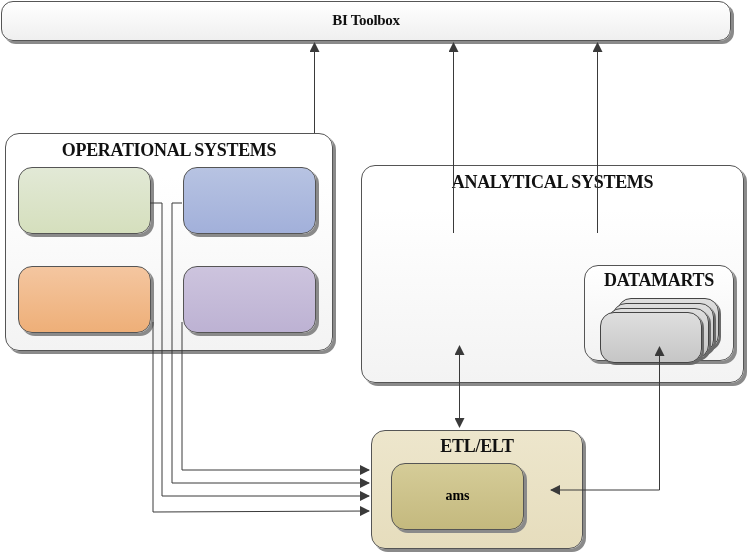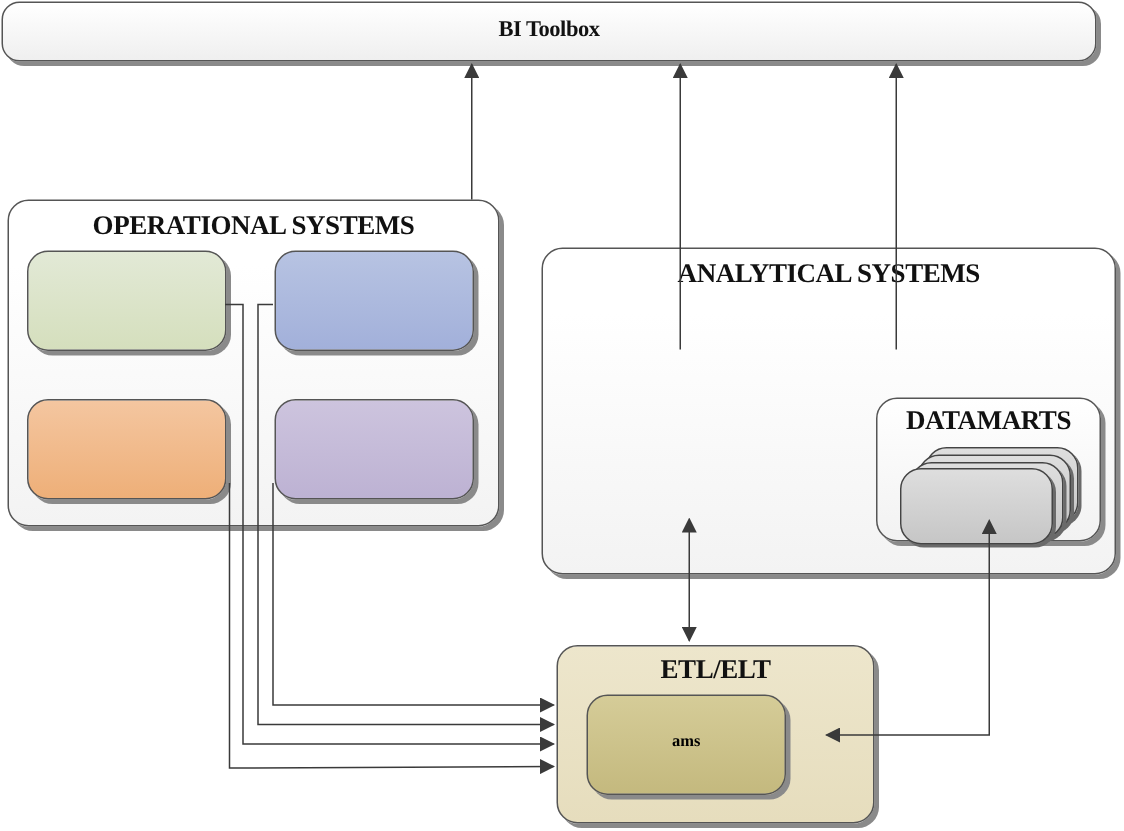--- a/index.html
+++ b/index.html
@@ -32,21 +32,21 @@
             border: 1px solid #444; background: linear-gradient(#808080, #6a6a6a); box-sizing: border-box;
             box-shadow: 3px 3px 0 #8a8a8a; }
   .mart { position: absolute; width: 102px; height: 51px; border-radius: 14px; border: 1px solid #444;
           background: linear-gradient(#dedede, #c6c6c6); box-sizing: border-box; box-shadow: 2px 2px 0 #6a6a6a; }
   #etl { left: 371px; top: 430px; width: 212px; height: 119px; border-radius: 14px;
          background: linear-gradient(#ede6cc, #e6ddbd); }
   #etl .title { top: 5px; }
   #ams { position: absolute; left: 19px; top: 32px; width: 133px; height: 67px; border-radius: 14px;
          border: 1px solid #555; box-sizing: border-box; box-shadow: 3px 3px 0 #8a8a8a;
          background: linear-gradient(#d5cc98, #c4b97e); }
-  #ams span { position: absolute; left: 0; right: 0; top: 24px; text-align: center; font-weight: bold; font-size: 11px; }
+  #ams span { position: absolute; left: 0; right: 0; top: 24px; text-align: center; font-weight: bold; font-size: 14px; }
   svg#wires { position: absolute; left: 0; top: 0; }
 </style>
 </head>
 <body>
 
 <div id="toolbox" class="box shadow">
   <div class="title">BI Toolbox</div>
 </div>
 
 <div id="ops" class="box shadow">

